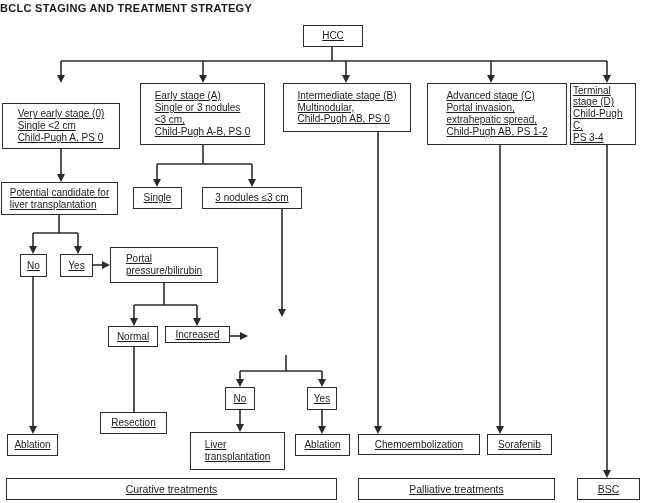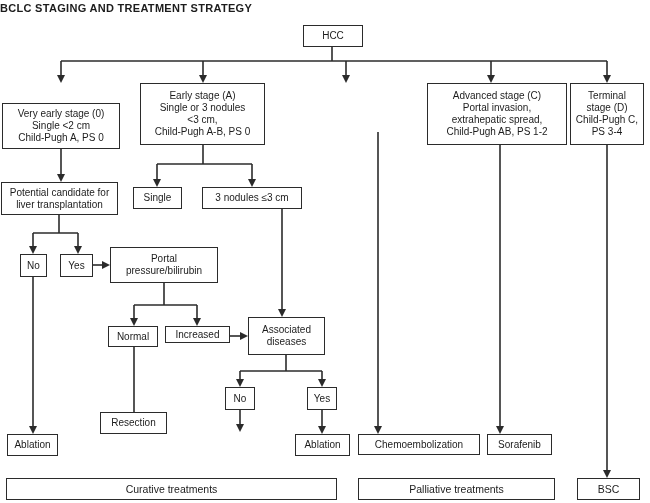--- a/index.html
+++ b/index.html
@@ -32,25 +32,25 @@
   }
   .node {
     position: absolute;
     box-sizing: border-box;
     border: 1.6px solid #2b2b2b;
     background: #ffffff;
     color: #1c1c1c;
     display: flex;
     align-items: center;
     justify-content: center;
-    text-align: center;
     font-size: 10px;
     line-height: 1.18;
     white-space: pre-line;
     padding: 1px 2px;
+    text-decoration: underline;
   }
   .node.wide {
     font-size: 10.5px;
   }
   line { stroke: #2b2b2b; stroke-width: 1.6; }
   polygon { fill: #2b2b2b; stroke: none; }
 </style>
 </head>
 <body>
 
@@ -155,27 +155,30 @@
 
   <div class="node" style="left:2px; top:83px; width:118px; height:46px;margin-top:20px;">Very early stage (0)
 Single &lt;2 cm
 Child-Pugh A, PS 0</div>
 
   <div class="node" style="left:140px; top:83px; width:125px; height:62px;">Early stage (A)
 Single or 3 nodules
 &lt;3 cm,
 Child-Pugh A-B, PS 0</div>
 
+  <div class="node" style="left:283px; top:83px; width:128px; height:49px;">Intermediate stage (B)
+Multinodular,
+Child-Pugh AB, PS 0</div>
 
   <div class="node" style="left:427px; top:83px; width:140px; height:62px;">Advanced stage (C)
 Portal invasion,
 extrahepatic spread,
 Child-Pugh AB, PS 1-2</div>
 
-  <div class="node" style="left:570px; top:83px; width:74px; height:62px;">Terminal
+  <div class="node" style="left:570px; top:83px; width:66px; height:62px;">Terminal
 stage (D)
 Child-Pugh C,
 PS 3-4</div>
 
   <div class="node" style="left:1px; top:182px; width:117px; height:33px;">Potential candidate for
 liver transplantation</div>
 
   <div class="node" style="left:133px; top:187px; width:49px; height:22px;">Single</div>
 
   <div class="node" style="left:202px; top:187px; width:100px; height:22px;">3 nodules ≤3 cm</div>
@@ -184,31 +187,31 @@
 
   <div class="node" style="left:60px; top:254px; width:33px; height:23px;">Yes</div>
 
   <div class="node" style="left:110px; top:247px; width:108px; height:36px;">Portal
 pressure/bilirubin</div>
 
   <div class="node" style="left:108px; top:326px; width:50px; height:21px;">Normal</div>
 
   <div class="node" style="left:165px; top:326px; width:65px; height:17px;">Increased</div>
 
-  <div class="node" style="left:248px; top:317px; width:77px; height:38px;">Associated
-diseases</div>
 
   <div class="node" style="left:225px; top:387px; width:30px; height:23px;">No</div>
 
   <div class="node" style="left:307px; top:387px; width:30px; height:23px;">Yes</div>
 
   <div class="node" style="left:7px; top:434px; width:51px; height:22px;">Ablation</div>
 
   <div class="node" style="left:100px; top:412px; width:67px; height:22px;">Resection</div>
 
+  <div class="node" style="left:190px; top:432px; width:95px; height:38px;">Liver
+transplantation</div>
 
   <div class="node" style="left:295px; top:434px; width:55px; height:22px;">Ablation</div>
 
   <div class="node" style="left:358px; top:434px; width:122px; height:21px;">Chemoembolization</div>
 
   <div class="node" style="left:487px; top:434px; width:65px; height:21px;">Sorafenib</div>
 
   <div class="node wide" style="left:6px; top:478px; width:331px; height:22px;">Curative treatments</div>
 
   <div class="node wide" style="left:358px; top:478px; width:197px; height:22px;">Palliative treatments</div>

